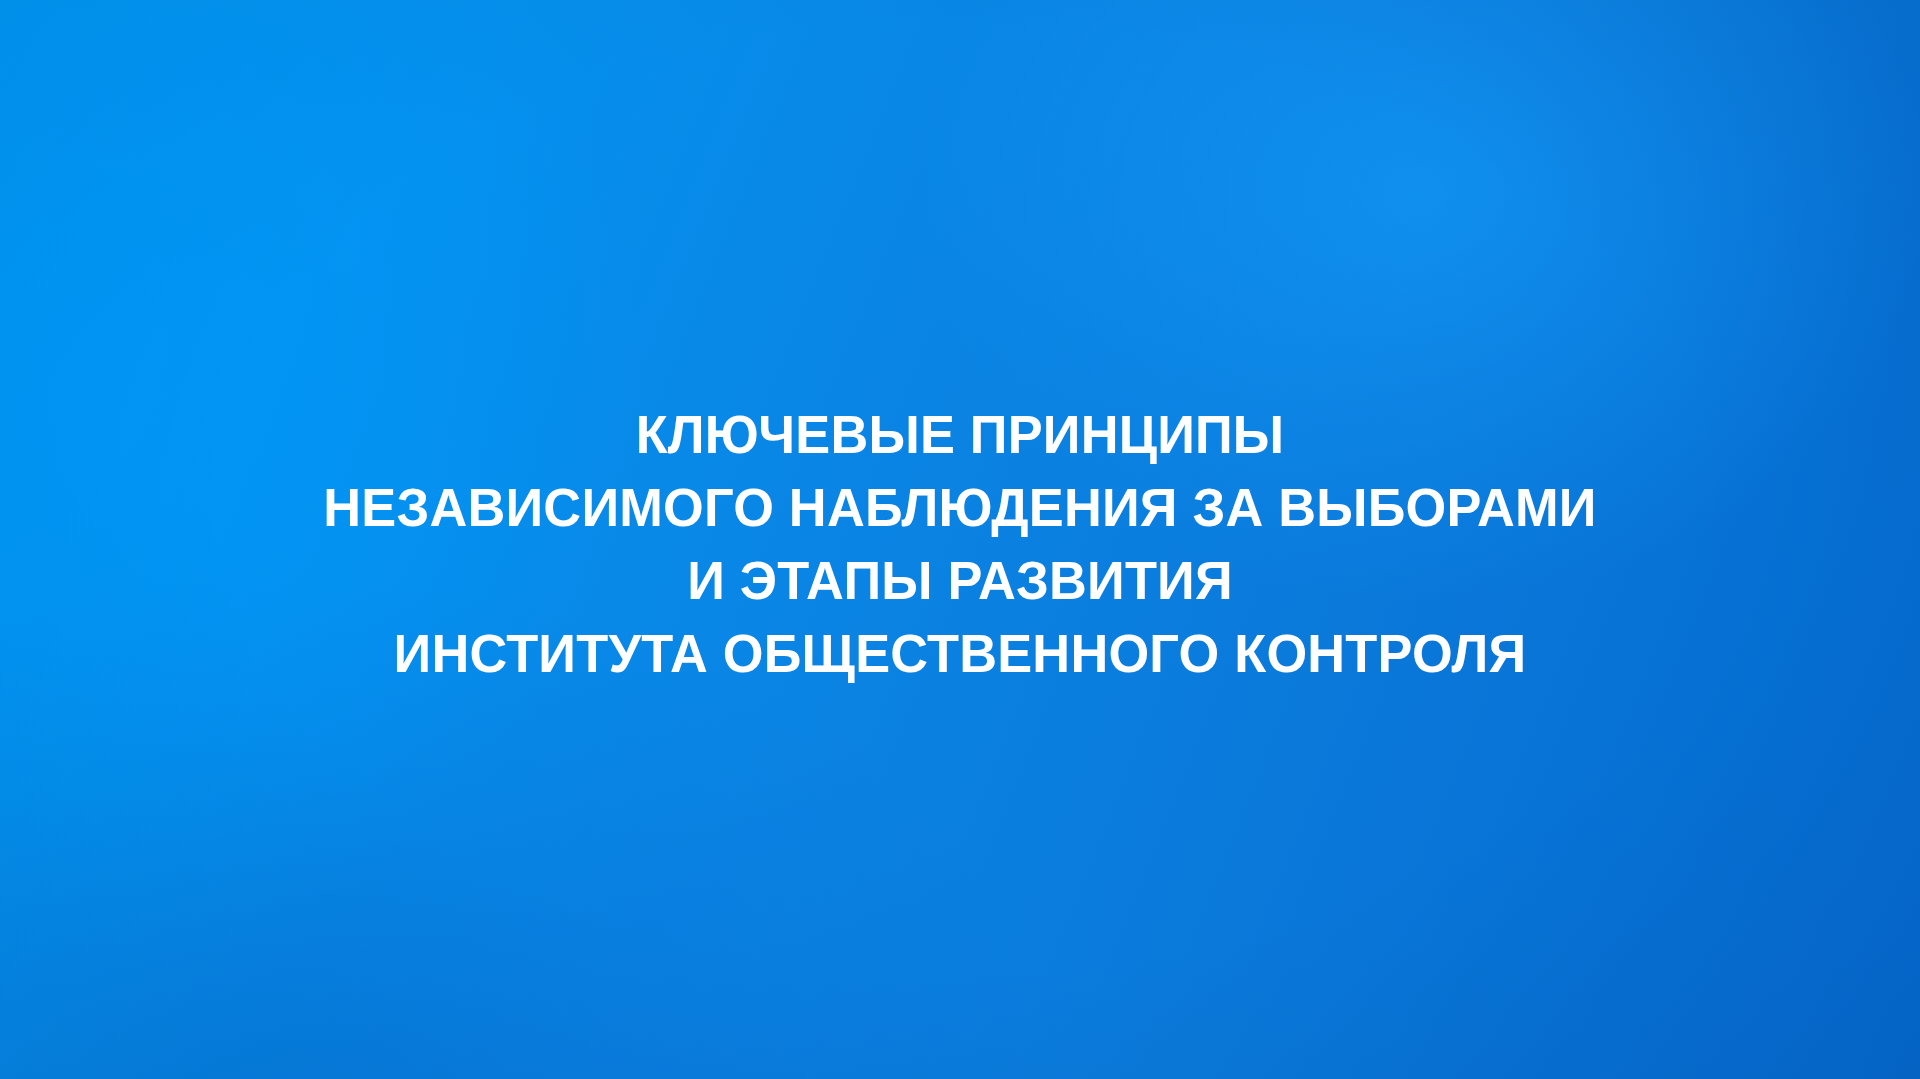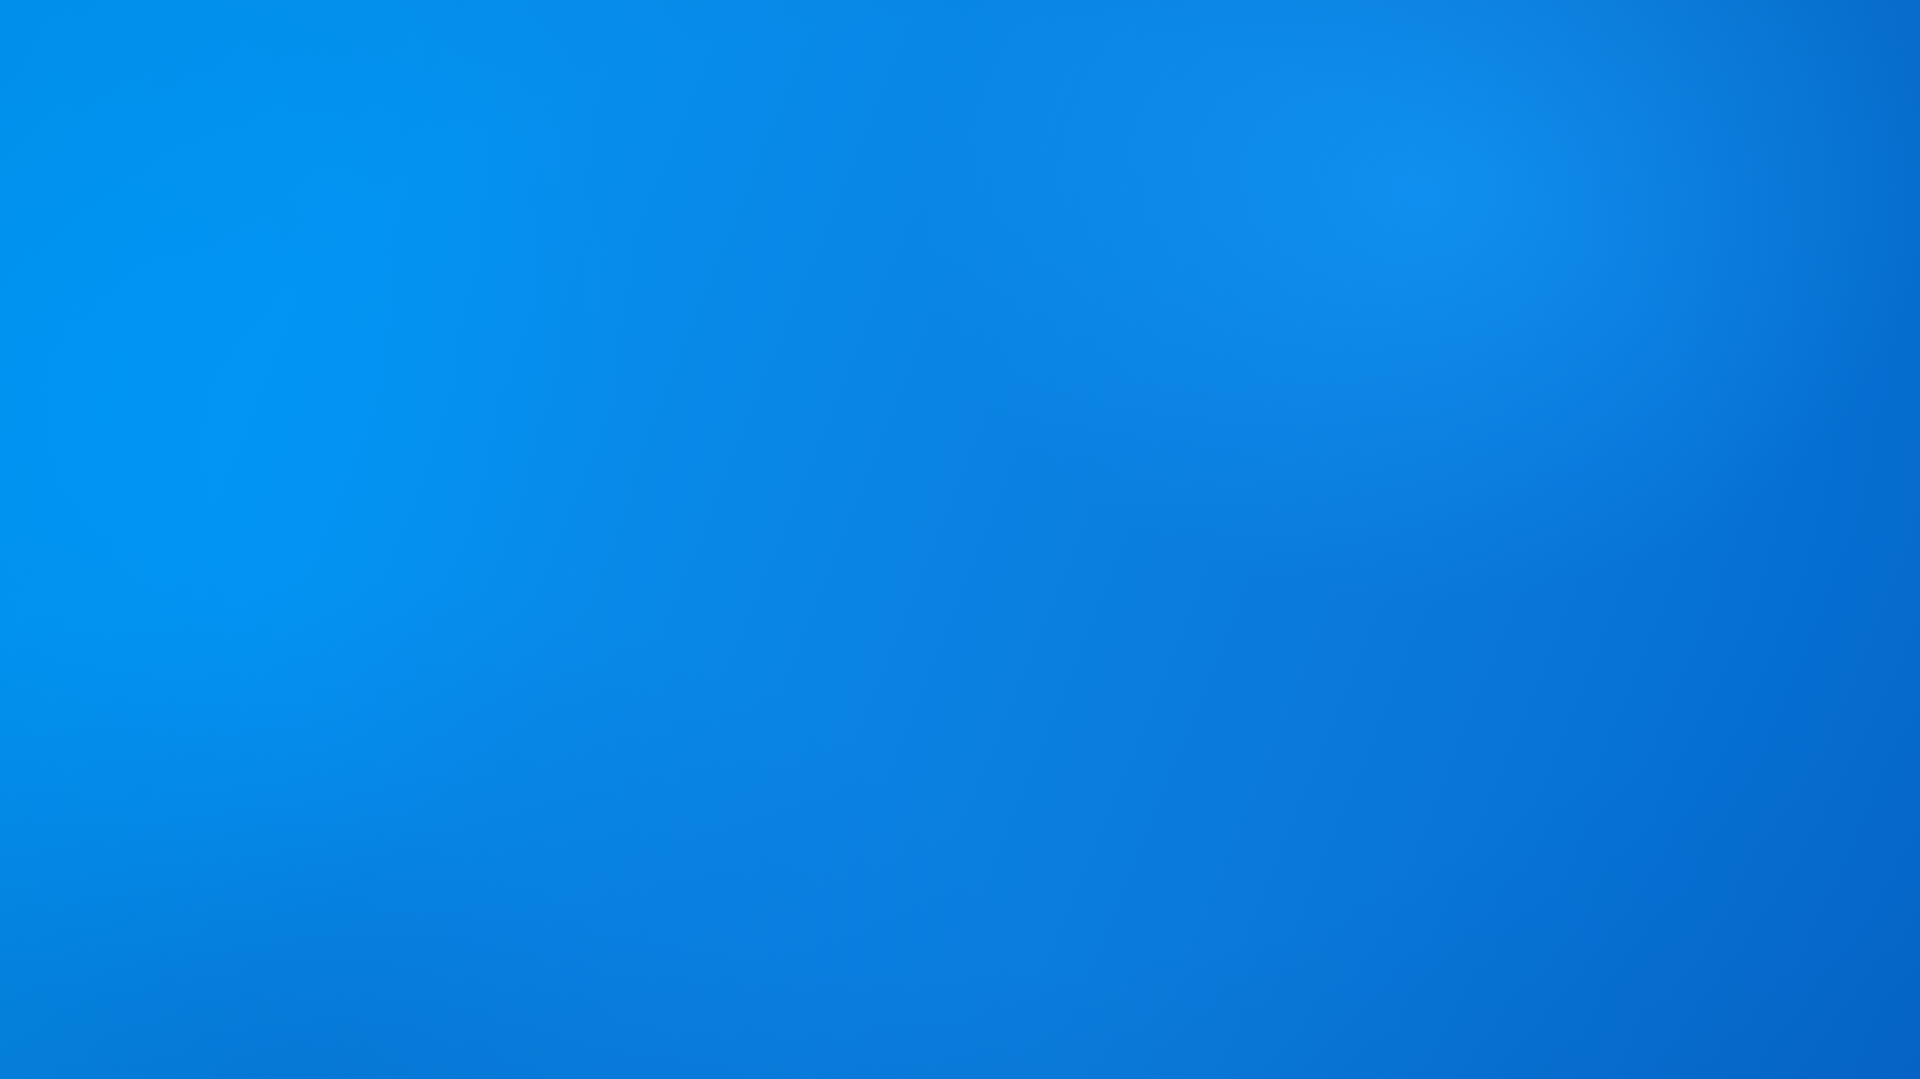--- a/index.html
+++ b/index.html
@@ -61,14 +61,20 @@
     transform: scaleX(0.97);
   }
 </style>
 </head>
 <body>
 
 <div id="slide">
 
   <div id="vignette"></div>
 
+  <div id="title-block">
+    <span class="title-line">КЛЮЧЕВЫЕ ПРИНЦИПЫ</span>
+    <span class="title-line">НЕЗАВИСИМОГО НАБЛЮДЕНИЯ ЗА ВЫБОРАМИ</span>
+    <span class="title-line">И ЭТАПЫ РАЗВИТИЯ</span>
+    <span class="title-line">ИНСТИТУТА ОБЩЕСТВЕННОГО КОНТРОЛЯ</span>
+  </div>
 
 </div>
 
 </body></html>

